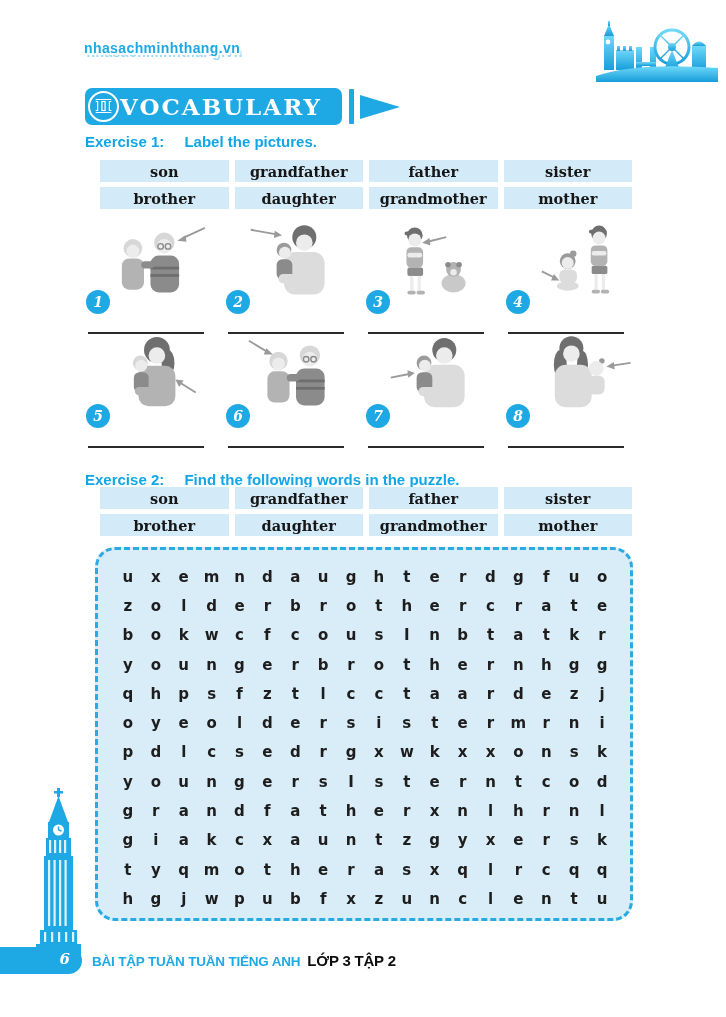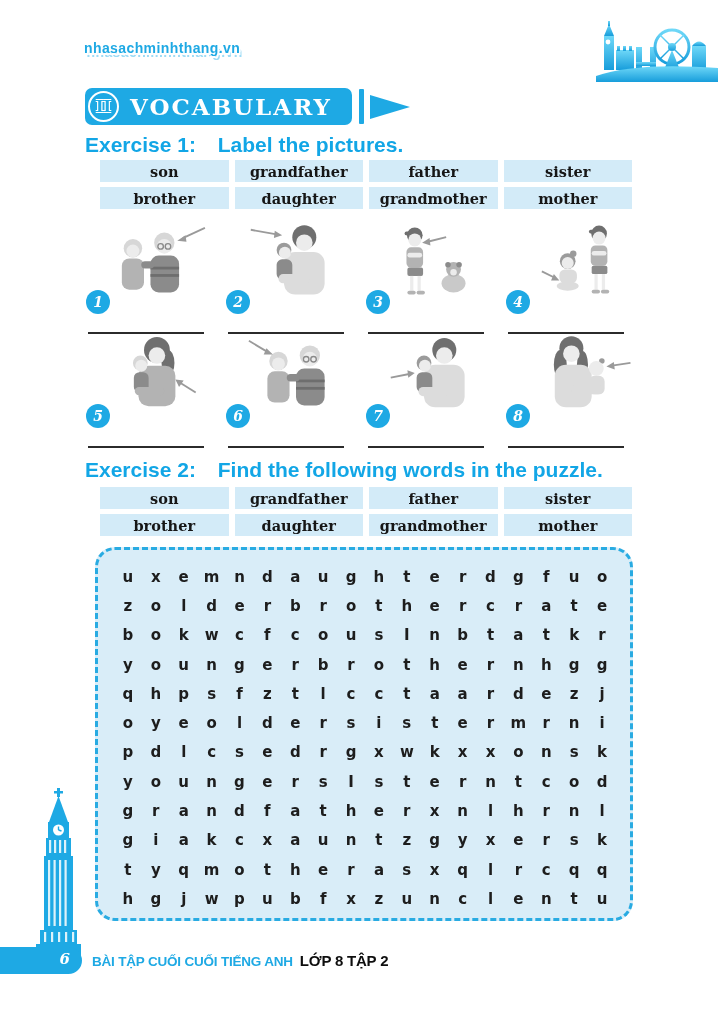--- a/index.html
+++ b/index.html
@@ -9,31 +9,31 @@
   
   .logo{position:absolute;left:84px;top:40px;font-size:14px;font-weight:bold;letter-spacing:.4px;
     color:#1EA9E4;
     text-shadow:-1.5px -1.5px 0 #fff,1.5px -1.5px 0 #fff,-1.5px 1.5px 0 #fff,1.5px 1.5px 0 #fff,2.5px 3.5px 0 #9ddbf5;}
   .skyline{position:absolute;right:8px;top:20px;width:122px;height:62px;}
 
   
   .banner{position:absolute;left:85px;top:88px;display:flex;align-items:center;height:37px;}
   .banner-rect{background:#1EA9E4;border-radius:7px;height:37px;display:flex;align-items:center;padding:0 20px 0 3px;}
   .banner-circle{width:27px;height:27px;border-radius:50%;background:#1EA9E4;border:2.5px solid #fff;
-    display:flex;align-items:center;justify-content:center;margin-right:11px;
+    display:flex;align-items:center;justify-content:center;margin-right:1px;
     font-family:"DejaVu Serif",serif;font-weight:bold;font-size:16px;color:#1EA9E4;
     text-shadow:-1px -1px 0 #fff,1px -1px 0 #fff,-1px 1px 0 #fff,1px 1px 0 #fff;}
   .banner-title{color:#fff;font-family:"DejaVu Serif",serif;font-weight:bold;font-size:23px;letter-spacing:2px;}
   .banner-bar{width:5px;height:35px;background:#1EA9E4;margin-left:7px;border-radius:1px;}
   .banner-arrow{width:0;height:0;border-left:40px solid #1EA9E4;border-top:12px solid transparent;border-bottom:12px solid transparent;margin-left:6px;}
 
   
-  .ex-head{position:absolute;left:85px;font-size:21px;font-weight:800;color:#12A6E6;}
+  .ex-head{position:absolute;left:85px;font-size:15px;font-weight:800;color:#12A6E6;}
   .ex-head .ex-label{margin-right:16px;}
-  .ex1{top:133px;} .ex2{top:458px;}
+  .ex1{top:133px;} .ex2{top:471px;}
 
   
   .word-table{position:absolute;left:100px;width:532px;display:grid;grid-template-columns:repeat(4,1fr);gap:5px 6px;}
   .wt1{top:160px;} .wt2{top:487px;}
   .word-cell{background:#D3EBF8;height:22px;display:flex;align-items:center;justify-content:center;
     font-family:"DejaVu Serif",serif;font-weight:bold;font-size:14.5px;color:#161616;}
 
   
   .pic-grid{position:absolute;left:86px;width:552px;display:grid;grid-template-columns:repeat(4,1fr);column-gap:8px;}
   .pg1{top:220px;} .pg2{top:330px;}
@@ -558,16 +558,16 @@
         <rect x="42" y="144" width="2.2" height="10"></rect>
         <rect x="49" y="144" width="2.2" height="10"></rect>
         <rect x="56" y="144" width="2.2" height="10"></rect>
     </g>
   </svg>
 
   <div class="footer-bar">
     <div class="footer-page">6</div>
   </div>
   <div class="footer-text">
-    <span class="footer-series">BÀI TẬP CUỐI CUỐI TIẾNG ANH</span><span class="footer-volume">LỚP 8 TẬP 2</span>
+    <span class="footer-series">BÀI TẬP TUẦN TUẦN TIẾNG ANH</span><span class="footer-volume">LỚP 3 TẬP 2</span>
   </div>
 
 </div>
 
 </body></html>

